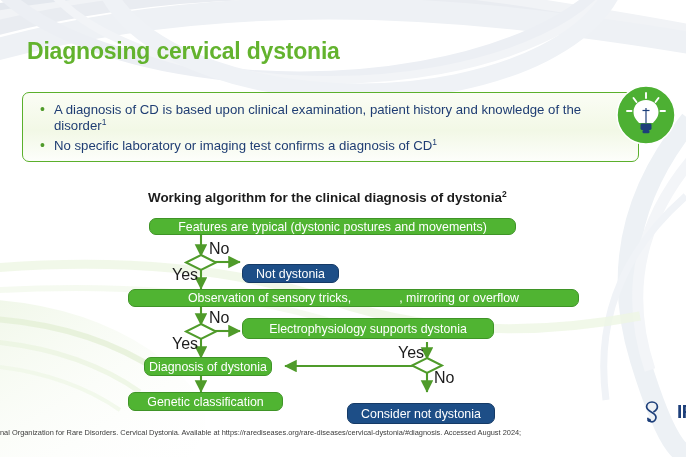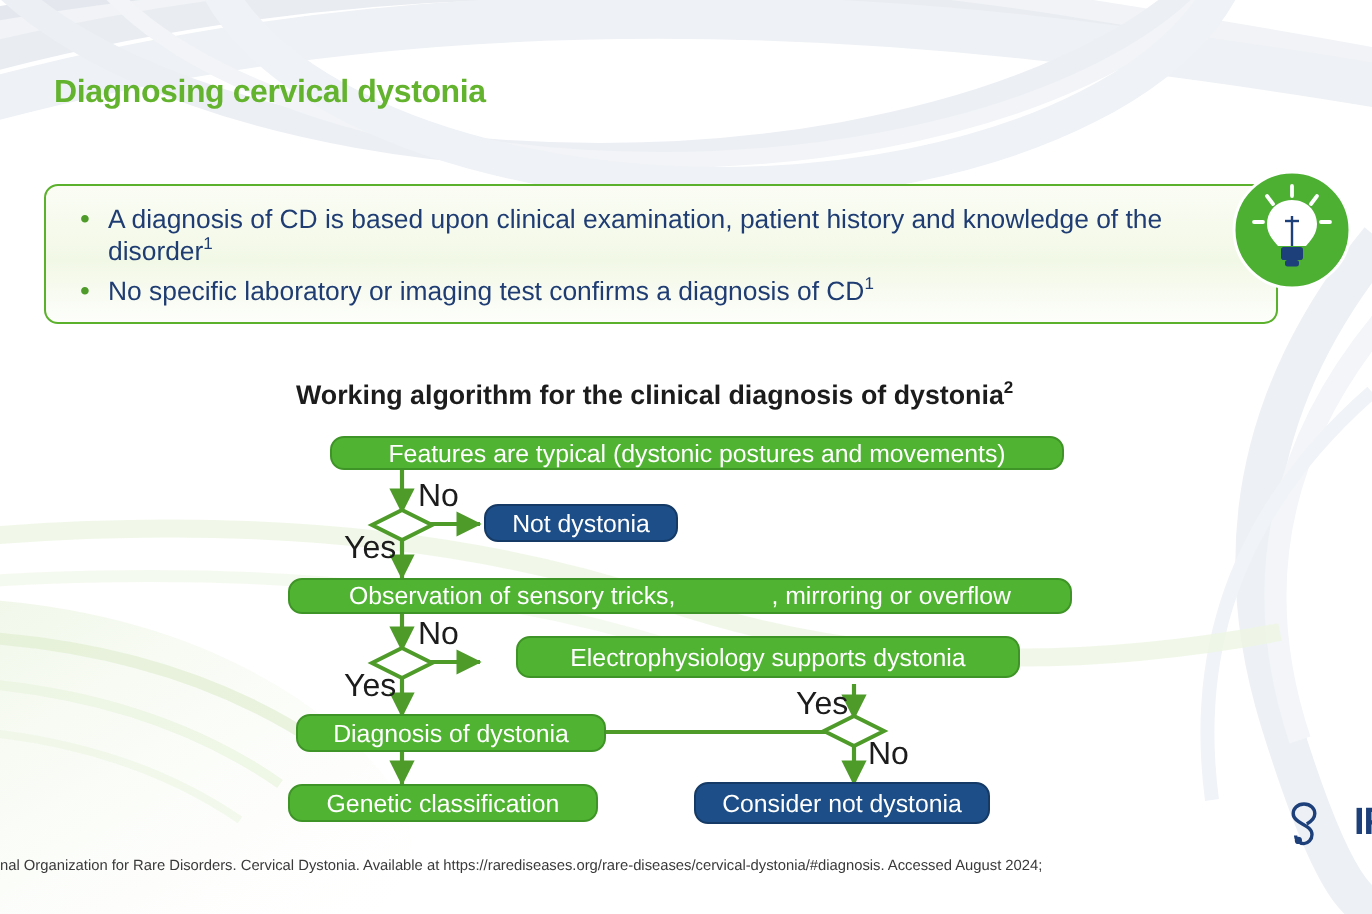--- a/index.html
+++ b/index.html
@@ -22,21 +22,21 @@
     width: 686px;
     height: 457px;
     pointer-events: none;
   }
 
   
   #slide-title {
     position: absolute;
     left: 27px;
     top: 38px;
-    font-size: 16px;
+    font-size: 23px;
     font-weight: bold;
     color: #63b32e;
     letter-spacing: -0.2px;
     white-space: nowrap;
   }
 
   
   #callout {
     position: absolute;
     left: 22px;
@@ -113,25 +113,25 @@
     font-size: 12.4px;
     display: flex;
     align-items: center;
     justify-content: center;
     white-space: nowrap;
     text-align: center;
   }
   .node.green {
     background: #50b432;
     border: 1px solid #3f9427;
-    margin-left: 16px;
   }
   .node.navy {
     background: #1d4e87;
     border: 1px solid #153a66;
+    margin-top: 12px;
   }
   .node em { font-style: italic; }
 
   .edge-label {
     position: absolute;
     font-size: 16px;
     color: #1c1c1c;
     white-space: nowrap;
   }
 
@@ -269,28 +269,28 @@
     <polygon points="201,255 216,262.5 201,270 186,262.5"></polygon>
     <polygon points="201,324 216,331.5 201,339 186,331.5"></polygon>
     <polygon points="427,358 442,365.5 427,373 412,365.5"></polygon>
   </g>
 </svg>
 
 <div class="node green" style="left:149px; top:218px; width:367px; height:17px;">Features are typical (dystonic postures and movements)</div>
 
 <div class="node navy" style="left:242px; top:252px; width:97px; height:19px;">Not dystonia</div>
 
-<div class="node green" style="left:128px; top:289px; width:392px; height:18px;gap:48px;">
+<div class="node green" style="left:128px; top:289px; width:451px; height:18px;gap:48px;">
   <span>Observation of sensory tricks, </span>
     <span>, mirroring or overflow</span>
 </div>
 
 <div class="node green" style="left:242px; top:318px; width:252px; height:21px;">Electrophysiology supports dystonia</div>
 
-<div class="node green" style="left:132px; top:357px; width:155px; height:19px;">Diagnosis of dystonia</div>
+<div class="node green" style="left:144px; top:357px; width:128px; height:19px;">Diagnosis of dystonia</div>
 
 <div class="node green" style="left:128px; top:392px; width:155px; height:19px;">Genetic classification</div>
 
 <div class="node navy" style="left:347px; top:391px; width:148px; height:21px;">Consider not dystonia</div>
 
 <div class="edge-label" style="left:209px; top:240px;">No</div>
 <div class="edge-label" style="left:172px; top:266px;">Yes</div>
 <div class="edge-label" style="left:209px; top:309px;">No</div>
 <div class="edge-label" style="left:172px; top:335px;">Yes</div>
 <div class="edge-label" style="left:398px; top:344px;">Yes</div>

